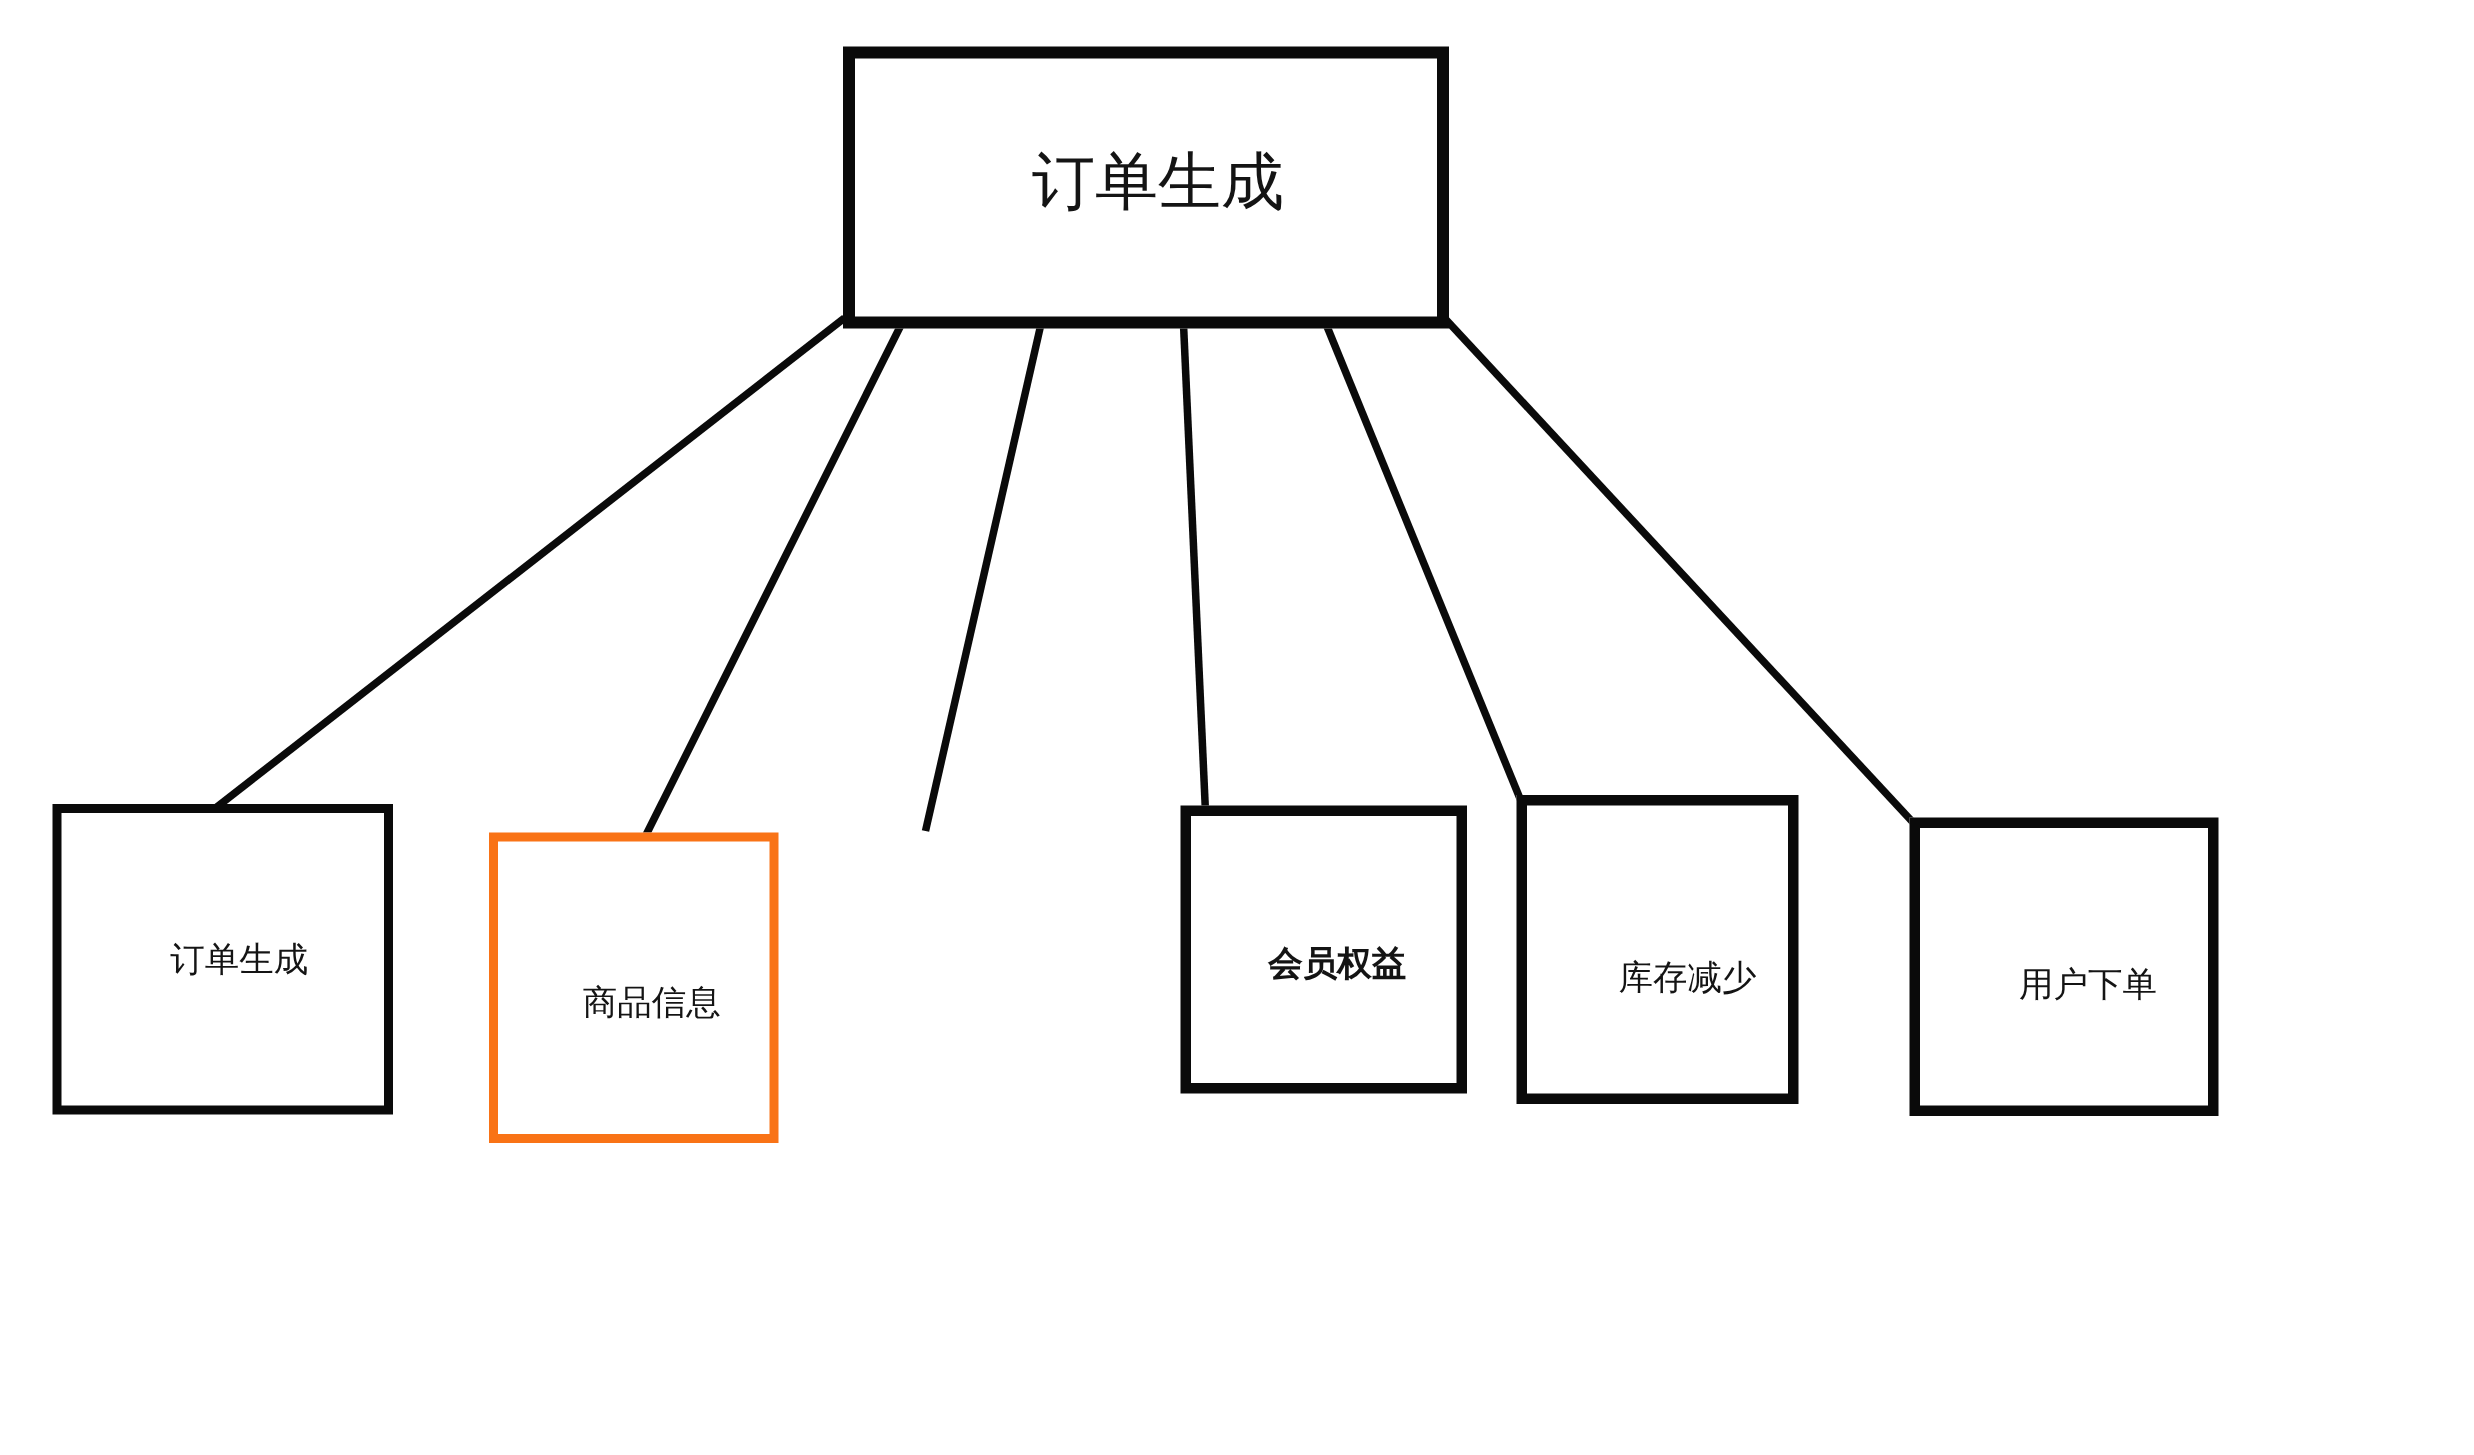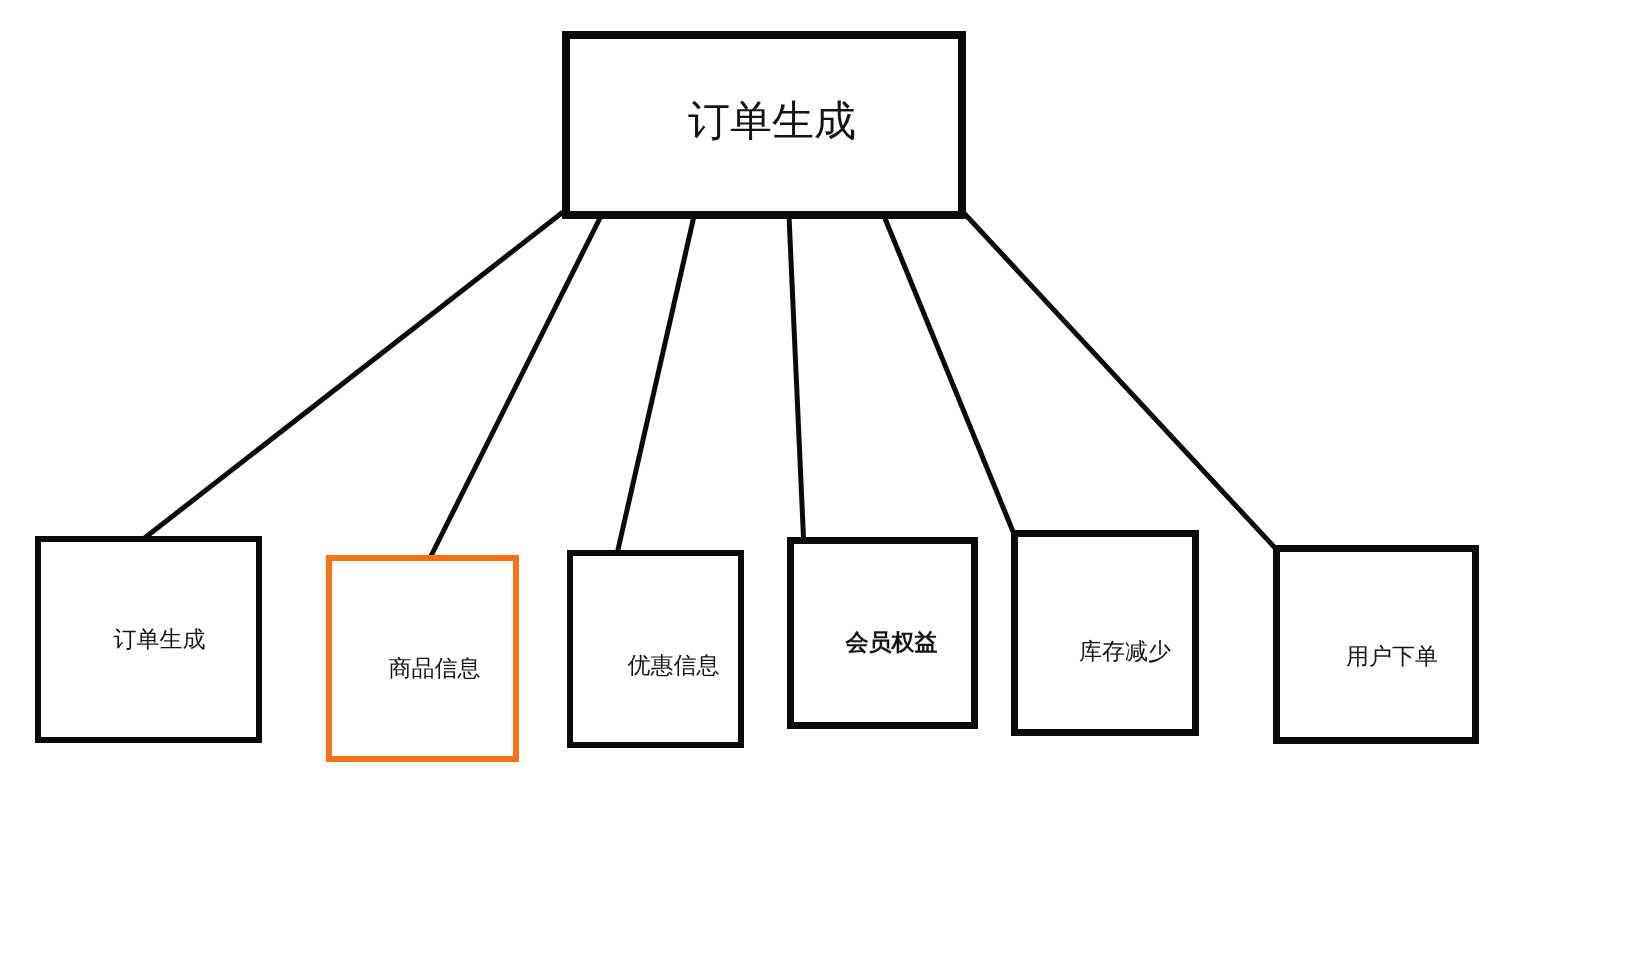--- a/index.html
+++ b/index.html
@@ -88,23 +88,20 @@
   </div>
 
   <div class="node child c1">
     <span class="label">订单生成</span>
   </div>
 
   <div class="node child c2">
     <span class="label">商品信息</span>
   </div>
 
-  <div class="node child c3">
-    <span class="label">优惠信息</span>
-  </div>
 
   <div class="node child c4">
     <span class="label">会员权益</span>
   </div>
 
   <div class="node child c5">
     <span class="label">库存减少</span>
   </div>
 
   <div class="node child c6">

